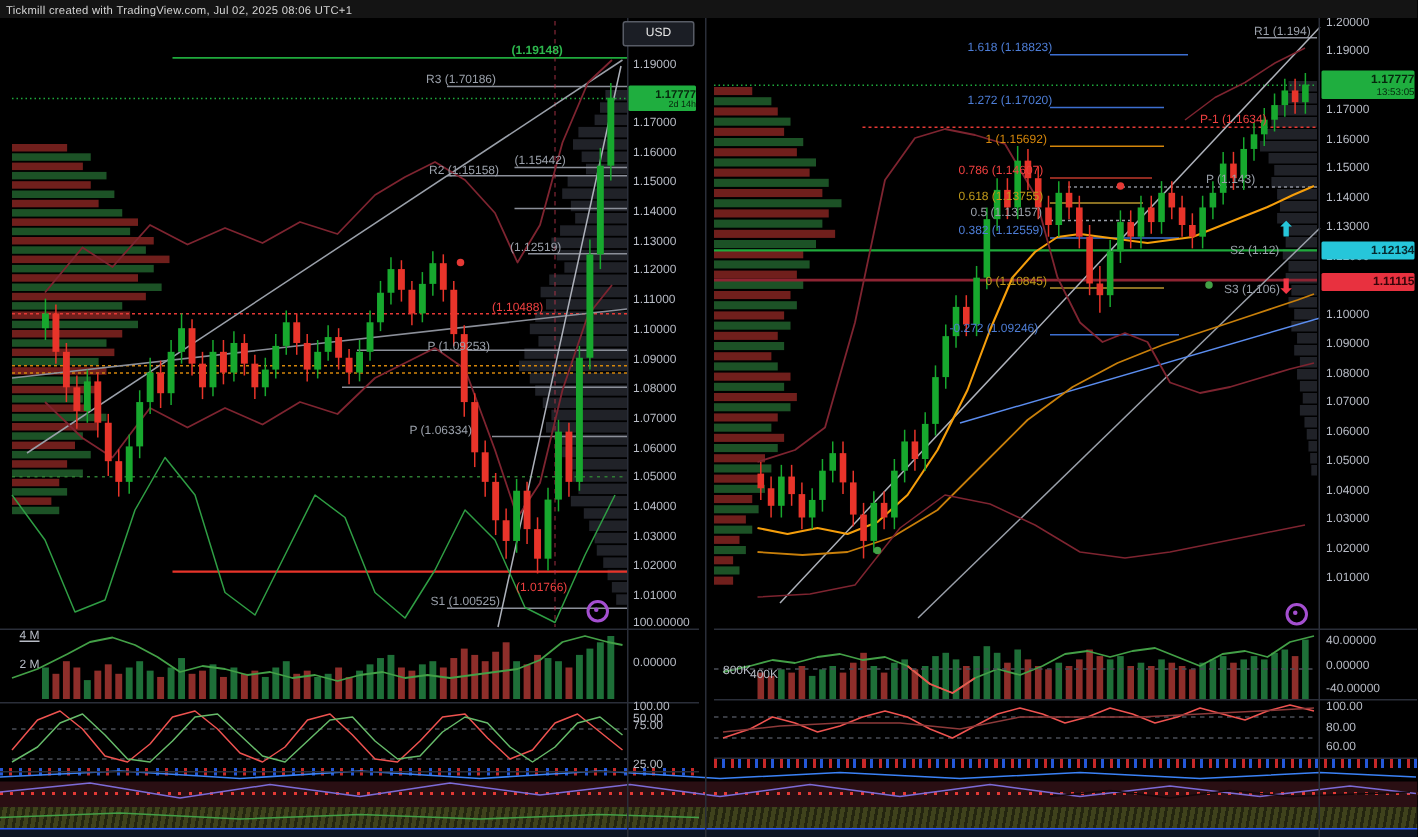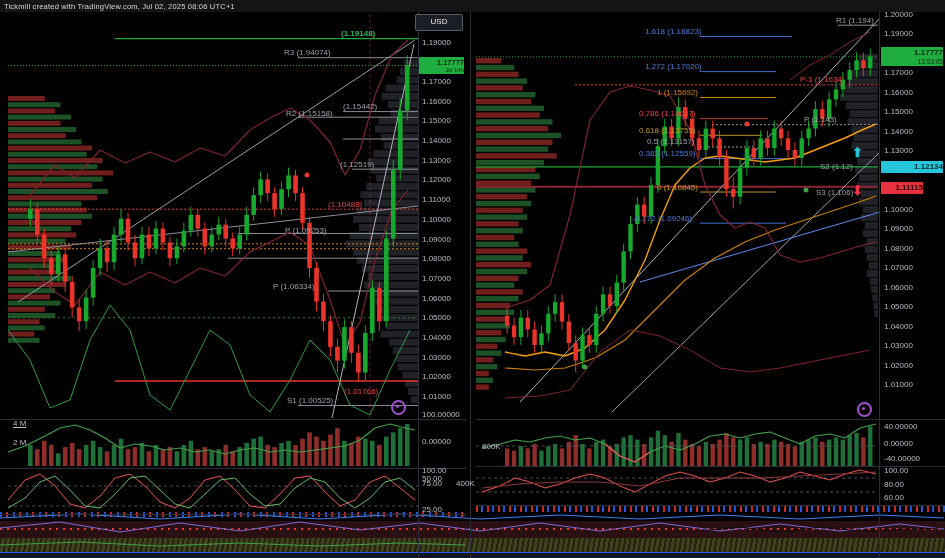--- a/index.html
+++ b/index.html
@@ -25,21 +25,21 @@
   #labels{position:absolute;left:0;top:0;width:945px;height:558px;z-index:3;pointer-events:none;}
   .lbl{position:absolute;font-size:8px;line-height:9px;white-space:nowrap;}
   .badge{position:absolute;z-index:6;border-radius:1px;text-align:right;}
   #badge-left{left:419px;top:57px;width:45px;height:17px;background:#1fae3f;color:#06270d;}
   #badge-left .p{display:block;font-size:7.5px;font-weight:bold;line-height:9px;margin-top:1px;}
   #badge-left .cd{display:block;font-size:6px;line-height:6px;}
   #badge-right{left:881px;top:47px;width:62px;height:19px;background:#1fae3f;color:#06270d;}
   #badge-right .p{display:block;font-size:8px;font-weight:bold;line-height:10px;margin-top:1px;}
   #badge-right .cd{display:block;font-size:6.5px;line-height:7px;}
   #badge-teal{left:881px;top:161px;width:62px;height:12px;background:#26c6da;color:#06292e;font-size:8px;line-height:12px;font-weight:bold;}
-  #badge-red{left:881px;top:182px;width:42px;height:12px;background:#e8313f;color:#35050a;font-size:8px;line-height:12px;font-weight:bold;}
+  #badge-red{left:881px;top:182px;width:62px;height:12px;background:#e8313f;color:#35050a;font-size:8px;line-height:12px;font-weight:bold;}
   .arrow{position:absolute;z-index:5;font-size:13px;line-height:13px;font-weight:bold;}
   #arrow-up{left:852px;top:146px;color:#26c6da;}
   #arrow-down{left:852px;top:184px;color:#f23645;}
   .circle-ico{position:absolute;width:11px;height:11px;border:2px solid #a44fd0;border-radius:50%;z-index:5;}
   .circle-ico::after{content:"";position:absolute;left:3px;top:3px;width:3px;height:3px;background:#a44fd0;border-radius:50%;}
   #ico-left{left:391px;top:400px;}
   #ico-right{left:857px;top:402px;}
   .axis-col{position:absolute;top:12px;height:546px;z-index:3;}
   #axis-left{left:418px;width:47px;}
   #axis-right{left:879px;width:66px;}
@@ -619,21 +619,21 @@
     <line x1="476" y1="419.5" x2="945" y2="419.5" stroke="#2a2e39" stroke-width="1"></line>
     <line x1="476" y1="466.5" x2="945" y2="466.5" stroke="#2a2e39" stroke-width="1"></line>
     <line x1="476" y1="505.5" x2="945" y2="505.5" stroke="#2a2e39" stroke-width="1"></line>
     <line x1="418.5" y1="12" x2="418.5" y2="558" stroke="#2a2e39" stroke-width="1"></line>
     <line x1="879.5" y1="12" x2="879.5" y2="558" stroke="#2a2e39" stroke-width="1"></line>
     <line x1="470.5" y1="12" x2="470.5" y2="558" stroke="#2a2e39" stroke-width="1"></line>
   </svg>
 
 <div id="labels">
     <div class="lbl" style="left: 341px; top: 29px; color: rgb(45, 184, 77); font-weight: bold;">(1.19148)</div>
-    <div class="lbl" style="left: 284px; top: 48px; color: rgb(154, 160, 170);">R3 (1.94074)</div>
+    <div class="lbl" style="left: 284px; top: 48px; color: rgb(154, 160, 170);">R3 (1.70186)</div>
     <div class="lbl" style="left: 343px; top: 102px; color: rgb(154, 160, 170);">(1.15442)</div>
     <div class="lbl" style="left: 286px; top: 109px; color: rgb(154, 160, 170);">R2 (1.15158)</div>
     <div class="lbl" style="left: 340px; top: 160px; color: rgb(154, 160, 170);">(1.12519)</div>
     <div class="lbl" style="left: 328px; top: 200px; color: rgb(239, 64, 64);">(1.10488)</div>
     <div class="lbl" style="left: 285px; top: 226px; color: rgb(154, 160, 170);">P (1.09253)</div>
     <div class="lbl" style="left: 273px; top: 282px; color: rgb(154, 160, 170);">P (1.06334)</div>
     <div class="lbl" style="left: 344px; top: 375px; color: rgb(239, 64, 64); margin-top: 12px;">(1.01766)</div>
     <div class="lbl" style="left: 287px; top: 396px; color: rgb(154, 160, 170);">S1 (1.00525)</div>
     <div class="lbl" style="left: 836px; top: 16px; color: rgb(154, 160, 170);">R1 (1.194)</div>
     <div class="lbl" style="left: 645px; top: 27px; color: rgb(77, 125, 214);">1.618 (1.18823)</div>
@@ -696,21 +696,21 @@
     <div class="lbl" style="left: 884px; top: 380px; color: rgb(184, 188, 198);">1.01000</div>
     <div class="lbl" style="left: 884px; top: 422px; color: rgb(184, 188, 198);">40.00000</div>
     <div class="lbl" style="left: 884px; top: 439px; color: rgb(184, 188, 198);">0.00000</div>
     <div class="lbl" style="left: 884px; top: 454px; color: rgb(184, 188, 198);">-40.00000</div>
     <div class="lbl" style="left: 884px; top: 466px; color: rgb(184, 188, 198);">100.00</div>
     <div class="lbl" style="left: 884px; top: 480px; color: rgb(184, 188, 198);">80.00</div>
     <div class="lbl" style="left: 884px; top: 493px; color: rgb(184, 188, 198);">60.00</div>
     <div class="lbl" style="left: 13px; top: 419px; color: rgb(184, 188, 198); text-decoration: underline;">4 M</div>
     <div class="lbl" style="left: 13px; top: 438px; color: rgb(184, 188, 198);">2 M</div>
     <div class="lbl" style="left: 482px; top: 442px; color: rgb(184, 188, 198);">800K</div>
-    <div class="lbl" style="left: 456px; top: 445px; color: rgb(184, 188, 198); margin-top: 34px;">400K</div>
+    <div class="lbl" style="left: 500px; top: 445px; color: rgb(184, 188, 198);">400K</div>
   </div>
 
 <div id="header">
   <span class="t">Tickmill created with TradingView.com, Jul 02, 2025 08:06 UTC+1</span>
 </div>
 
 <div id="usd-btn">USD</div>
 
 <div class="badge" id="badge-left">
   <span class="p">1.17777</span>

